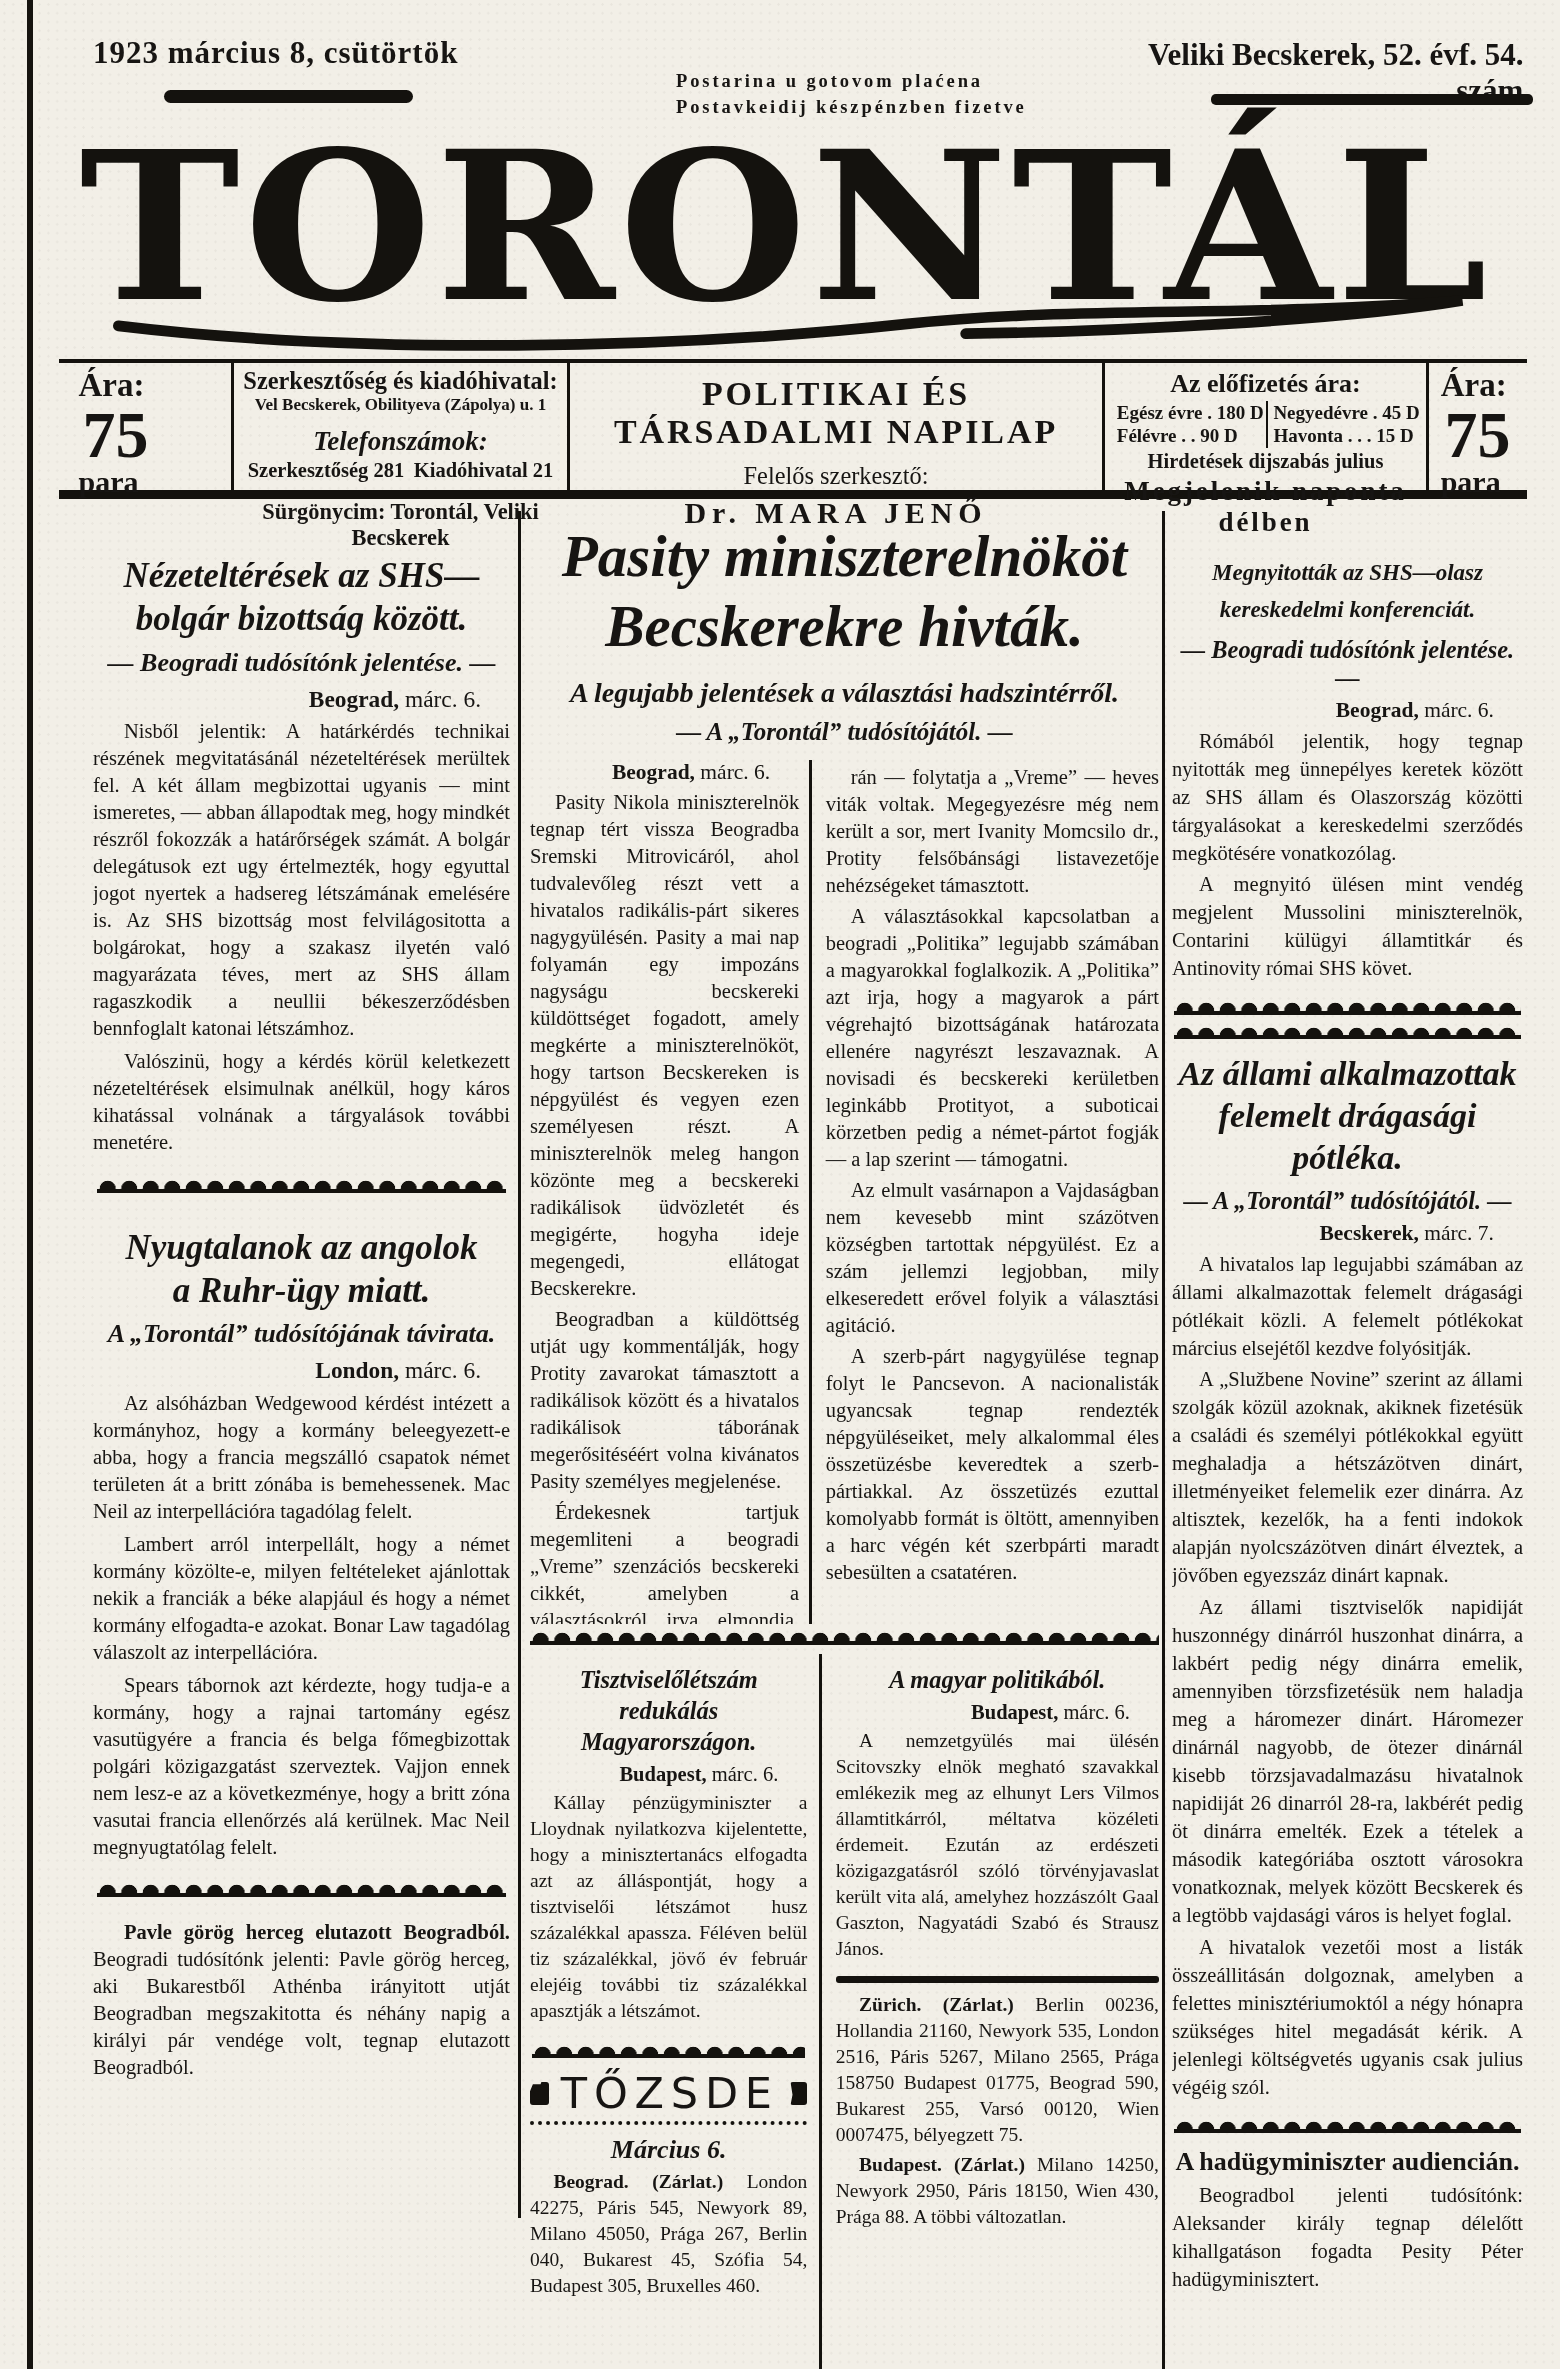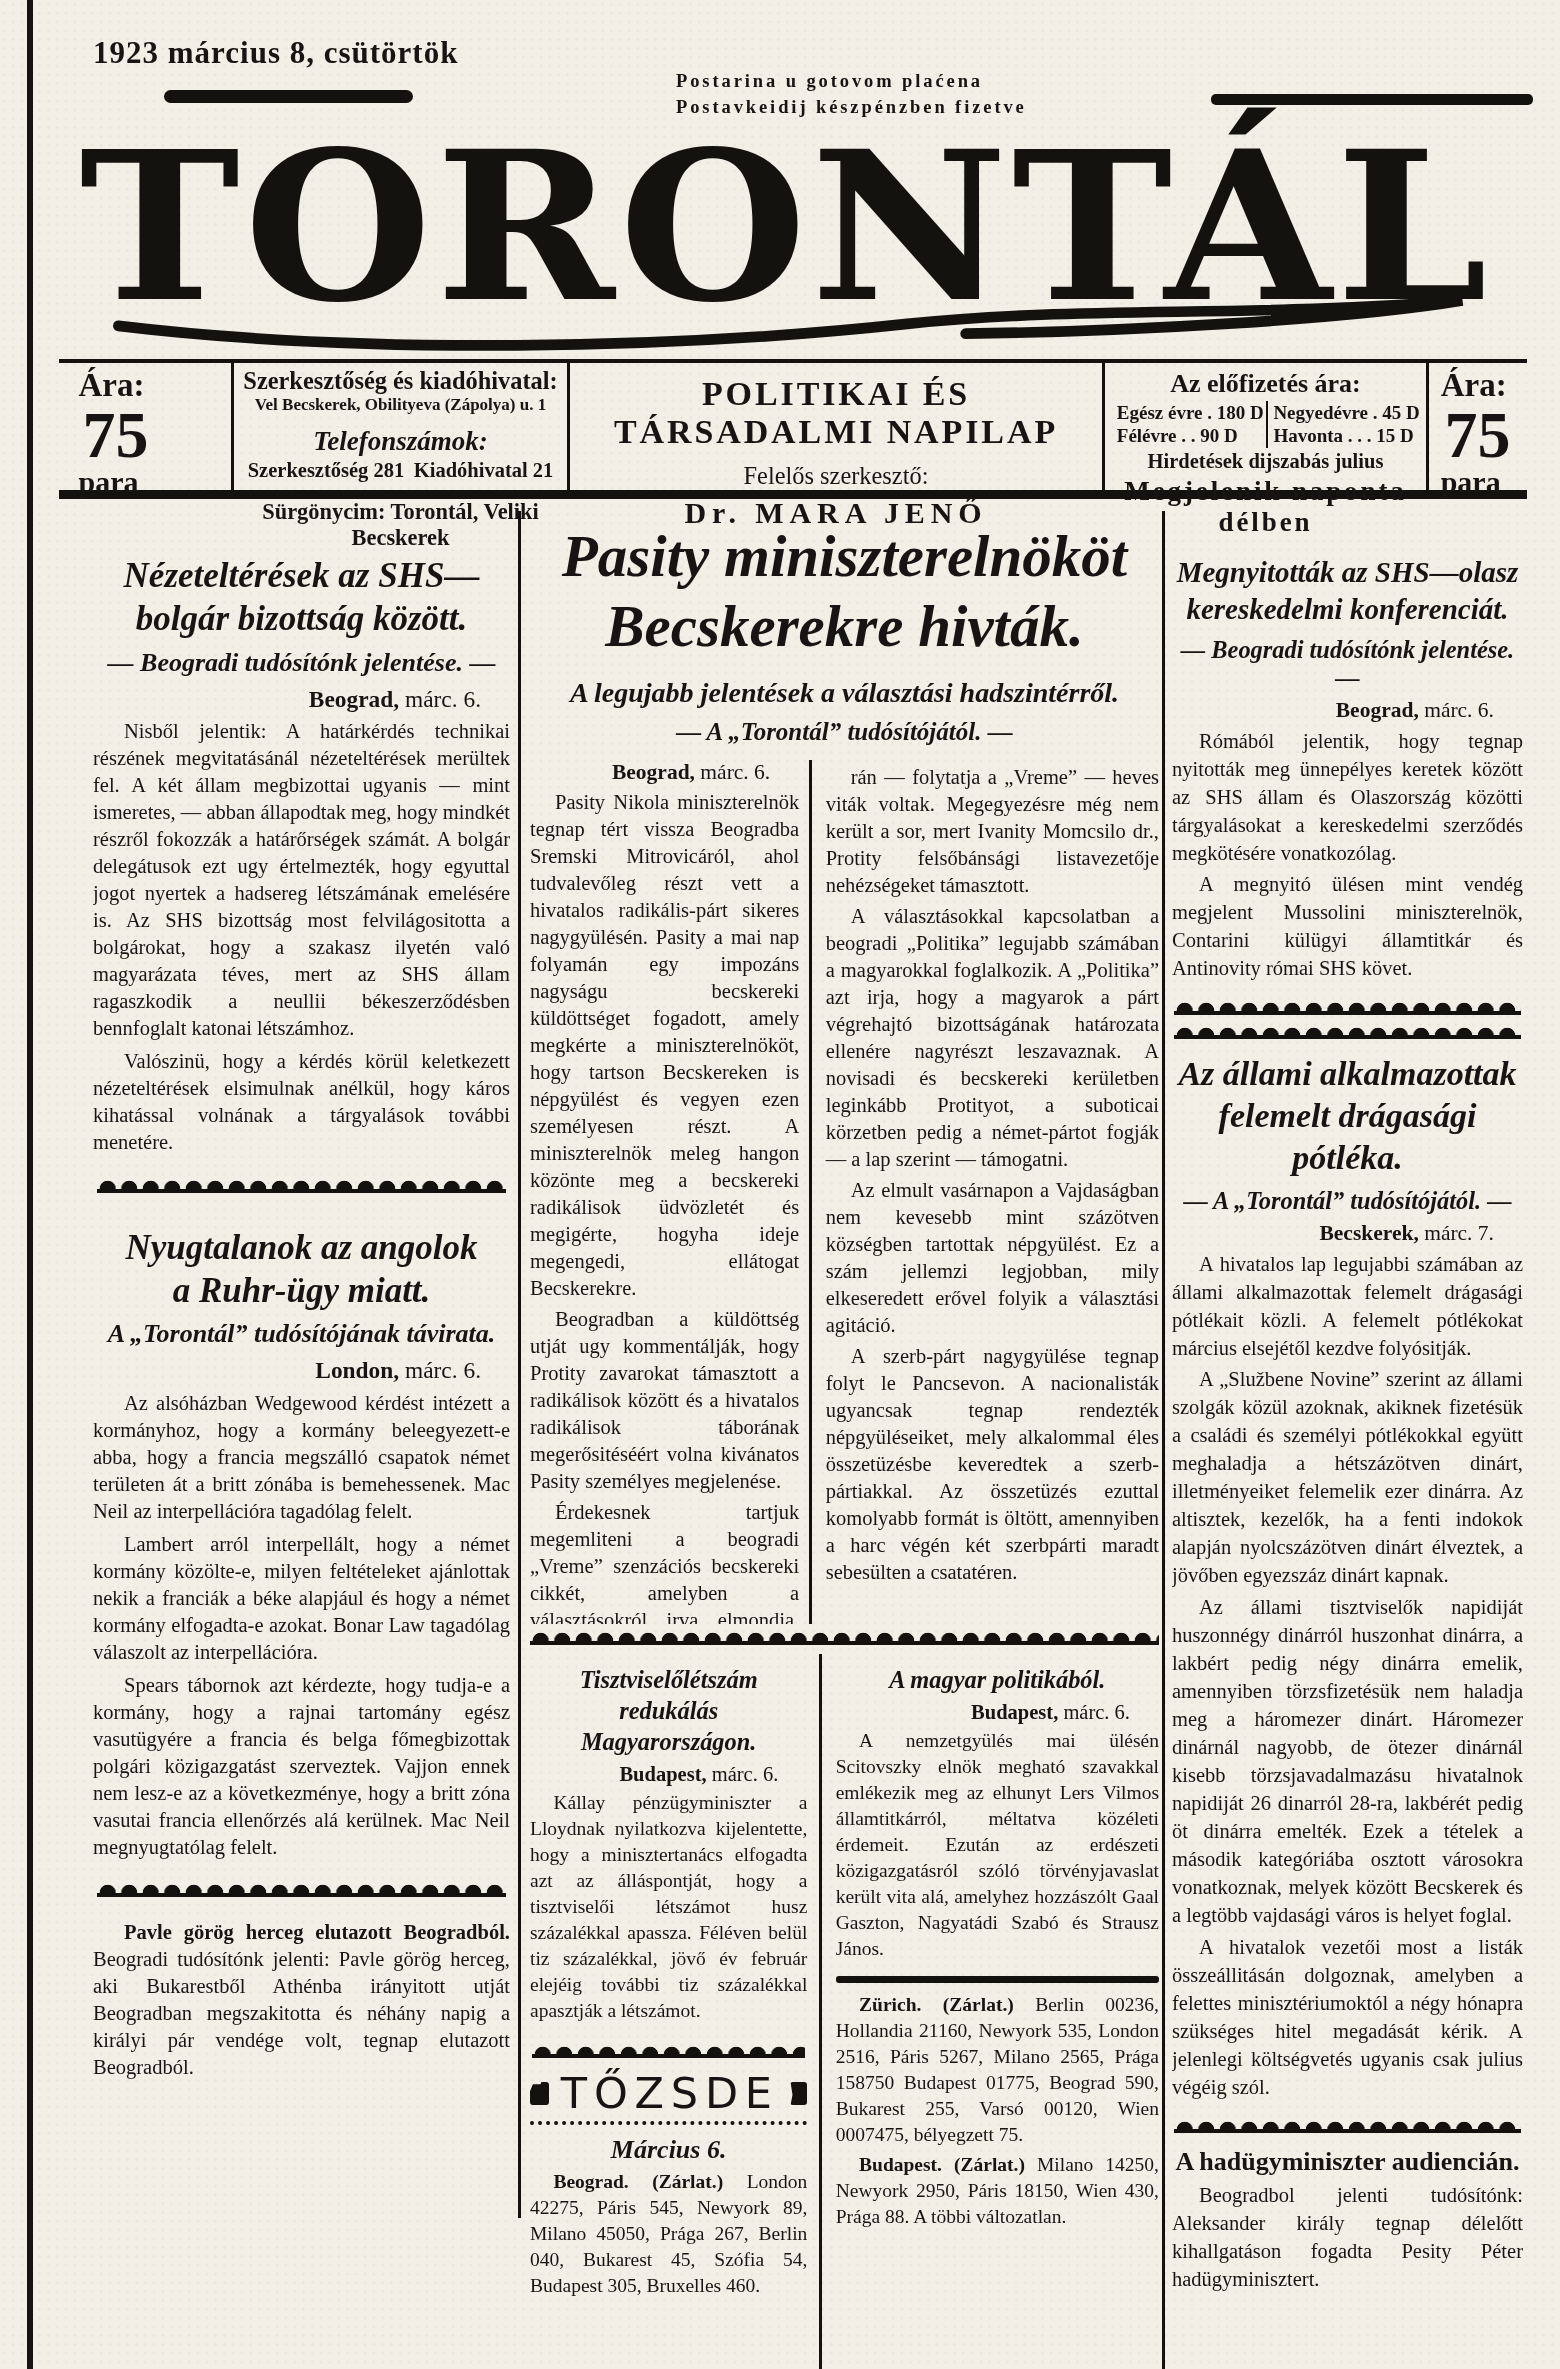--- a/index.html
+++ b/index.html
@@ -94,41 +94,42 @@
   .bourse-head{display:flex;align-items:center;justify-content:center;gap:11.7px;margin-top:3.9px;
                border-bottom:4.9px dotted #14120e;padding-bottom:5.9px;}
   .bourse-title{font-family:"DejaVu Sans",sans-serif;font-size:43px;font-weight:400;letter-spacing:6.8px;line-height:43px;}
   .ornament{width:33px;height:23.4px;background:#14120e;border-radius:2.9px;clip-path:polygon(0 40%,15% 10%,55% 10%,60% 0,100% 0,100% 100%,0 100%);}
   .ornament.r{clip-path:polygon(0 0,100% 0,100% 100%,0 100%,12% 55%);width:29px;}
   .bourse-date{font-size:26px;font-weight:bold;font-style:italic;text-align:center;margin-top:9.8px;}
   .bar-rule{height:6.8px;background:#14120e;border-radius:2.9px;margin:13.7px 0 9.8px 0;}
 
   
   .col3{left:1172px;top:521px;width:351px;height:1849px;overflow:hidden;}
-  .col3 .art-title{font-size:29px;line-height:37px;}
+  .col3 .art-title{font-size:23px;line-height:37px;}
   .col3 .art-title.big{font-size:34px;line-height:42px;margin-top:11.7px;}
   .col3 .art-sub{font-size:24.4px;margin-top:7.8px;}
   .col3 .dateline{font-size:21.5px;margin-top:5.9px;}
   .col3 p.body{font-size:20.5px;line-height:28px;margin-top:3.9px;text-indent:27px;}
   .col3 .wavy{margin:15.6px 2px 13.7px 2px;}
   .col3 .plain-title{font-size:26px;font-weight:bold;text-align:center;margin-top:3.9px;}
 </style>
 </head>
 <body>
 
 <div class="page">
 
   <div class="abs scan-edge"></div>
 
   <div class="abs top-date">1923 március 8, csütörtök</div>
   <div class="abs top-smudge"></div>
   <div class="abs top-postage">
     <div>Postarina u gotovom plaćena</div>
     <div>Postavkeidij készpénzben fizetve</div>
   </div>
+  <div class="abs top-issue">Veliki Becskerek, 52. évf. 54. szám</div>
   <div class="abs top-issue-rule"></div>
 
   <svg class="abs masthead" viewBox="0 0 1510 268" xmlns="http://www.w3.org/2000/svg">
     <text x="755" y="208" text-anchor="middle" font-family="DejaVu Serif, serif" font-weight="bold" font-size="212" letter-spacing="4" textLength="1450" lengthAdjust="spacingAndGlyphs" fill="#14120e">TORONTÁL</text>
     <path d="M70,236 C320,266 640,260 880,234 C1060,215 1230,228 1450,210 C1330,230 1100,242 940,244" stroke="#14120e" stroke-width="11" fill="none" stroke-linecap="round"></path>
   </svg>
 
   <div class="abs headrow">
     <div class="hbox pricebox">
       <span class="price-label">Ára:</span>

